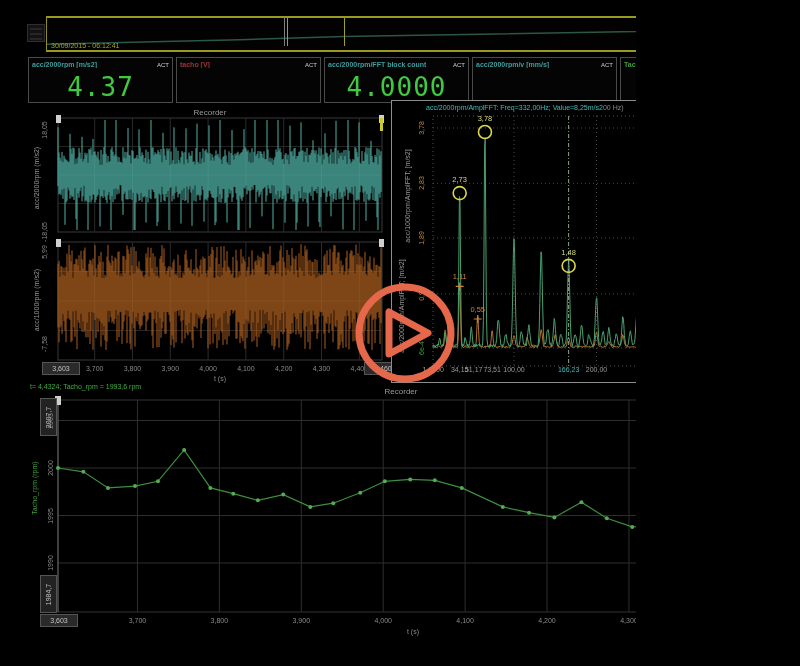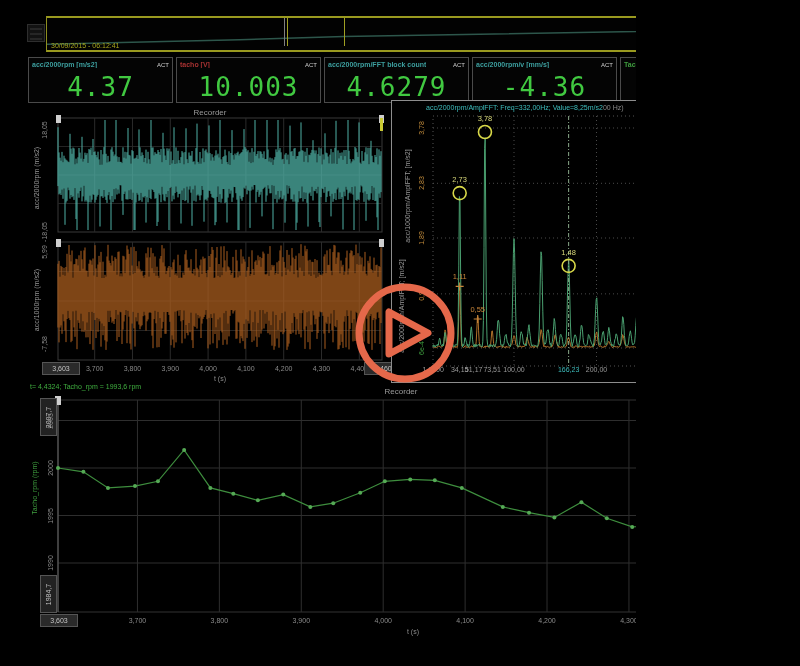--- a/index.html
+++ b/index.html
@@ -72,35 +72,33 @@
         <span class="disp-label" style="color: rgb(61, 159, 159);">acc/2000rpm [m/s2]</span>
         <span class="disp-act">ACT</span>
       </div>
     <div class="disp-v">4.37</div>
   </div>
   <div class="disp" style="left:176px">
     <div class="disp-h">
         <span class="disp-label" style="color: rgb(168, 50, 50);">tacho [V]</span>
         <span class="disp-act">ACT</span>
       </div>
-    <div class="disp-v">10.003</div>
   </div>
   <div class="disp" style="left:324px">
     <div class="disp-h">
         <span class="disp-label" style="color: rgb(61, 159, 159);">acc/2000rpm/FFT block count</span>
         <span class="disp-act">ACT</span>
       </div>
-    <div class="disp-v">4.6279</div>
+    <div class="disp-v">4.0000</div>
   </div>
   <div class="disp" style="left:472px">
     <div class="disp-h">
         <span class="disp-label" style="color: rgb(61, 159, 159);">acc/2000rpm/v [mm/s]</span>
         <span class="disp-act">ACT</span>
       </div>
-    <div class="disp-v">-4.36</div>
   </div>
   <div class="disp" style="left:620px">
     <div class="disp-h">
         <span class="disp-label" style="color: rgb(63, 159, 63);">Tacho_rpm [rpm]</span>
         <span class="disp-act">ACT</span>
       </div>
   </div>
 
   <div class="abs" id="left-recorder" style="left:28px;top:106px;width:363px;height:280px">
     <div class="panel-title" style="left:182px;top:2px">Recorder</div>

